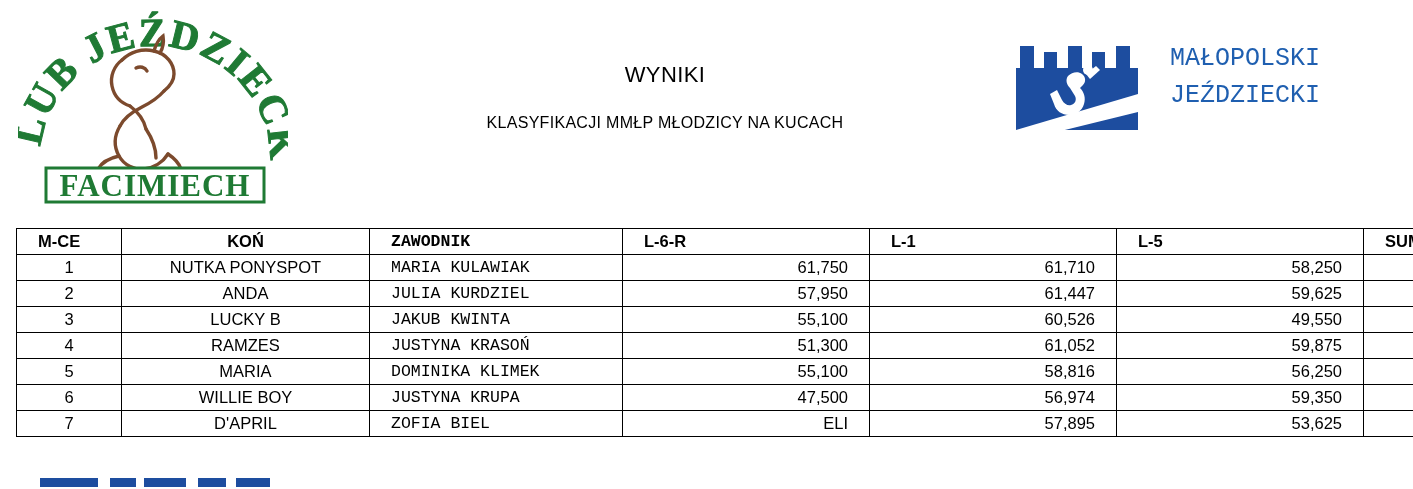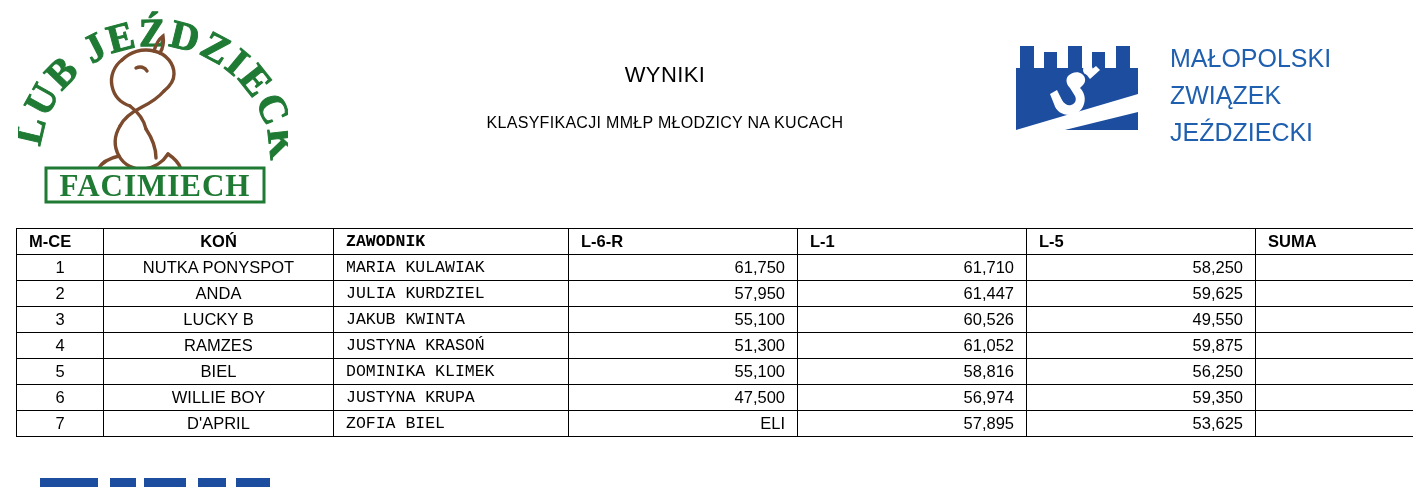--- a/index.html
+++ b/index.html
@@ -50,20 +50,21 @@
     letter-spacing: .3px;
   }
 
   
   .logo-right {
     position: absolute;
     left: 1010px;
     top: 40px;
     width: 380px;
     height: 140px;
+    font-family: Liberation Mono, monospace;
   }
   .mzj-mark {
     position: absolute;
     left: 0;
     top: 2px;
     width: 135px;
     height: 118px;
   }
   .mzj-text {
     position: absolute;
@@ -85,21 +86,21 @@
   }
   table {
     border-collapse: collapse;
     table-layout: fixed;
     width: 1381px;
     font-size: 16.5px;
   }
   th, td {
     border: 1px solid #000000;
     height: 25px;
-    padding: 0 12px;
+    padding: 0 21px;
     font-weight: normal;
     overflow: hidden;
     white-space: nowrap;
     margin-top: 39px;
   }
   thead th {
     font-weight: bold;
     text-align: left;
   }
   .c-mce  { width: 62px;  text-align: center; }
@@ -187,21 +188,20 @@
           <path d="M58,34 C62,30 68,29 72,32 C76,35 76,40 73,43 L70,46 C74,50 76,56 74,62
                    C72,69 66,73 59,73 C52,73 46,69 44,62 L40,52 L47,48 L52,58
                    C54,62 58,64 61,63 C65,62 67,58 65,54 L60,46 C57,43 55,38 58,34 Z"></path>
           <circle cx="78" cy="28" r="5"></circle>
           <path d="M76,32 L86,24 L90,28 L80,37 Z"></path>
         </g>
       </svg>
     </div>
     <div class="mzj-text">
       <div>MAŁOPOLSKI</div>
-      <div>ZWIĄZEK</div>
       <div>JEŹDZIECKI</div>
     </div>
   </div>
 </div>
 
 <div class="table-wrap">
   <table>
     <thead>
       <tr>
         <th class="c-mce">M-CE</th>
@@ -245,21 +245,21 @@
         <td class="c-mce">4</td>
         <td class="c-horse">RAMZES</td>
         <td class="c-rider">JUSTYNA KRASOŃ</td>
         <td class="c-num">51,300</td>
         <td class="c-num">61,052</td>
         <td class="c-num">59,875</td>
         <td class="c-sum">172,227</td>
       </tr>
       <tr>
         <td class="c-mce">5</td>
-        <td class="c-horse">BIEL</td>
+        <td class="c-horse">MARIA</td>
         <td class="c-rider">DOMINIKA KLIMEK</td>
         <td class="c-num">55,100</td>
         <td class="c-num">58,816</td>
         <td class="c-num">56,250</td>
         <td class="c-sum">170,166</td>
       </tr>
       <tr>
         <td class="c-mce">6</td>
         <td class="c-horse">WILLIE BOY</td>
         <td class="c-rider">JUSTYNA KRUPA</td>

